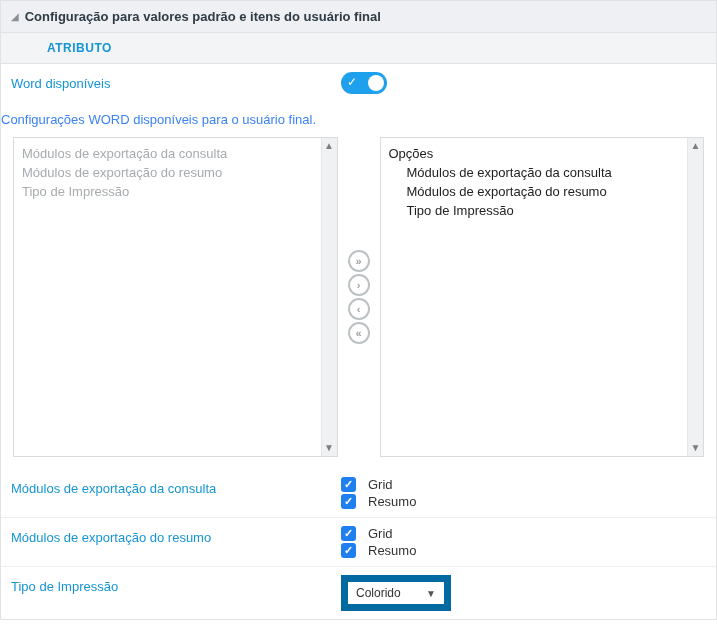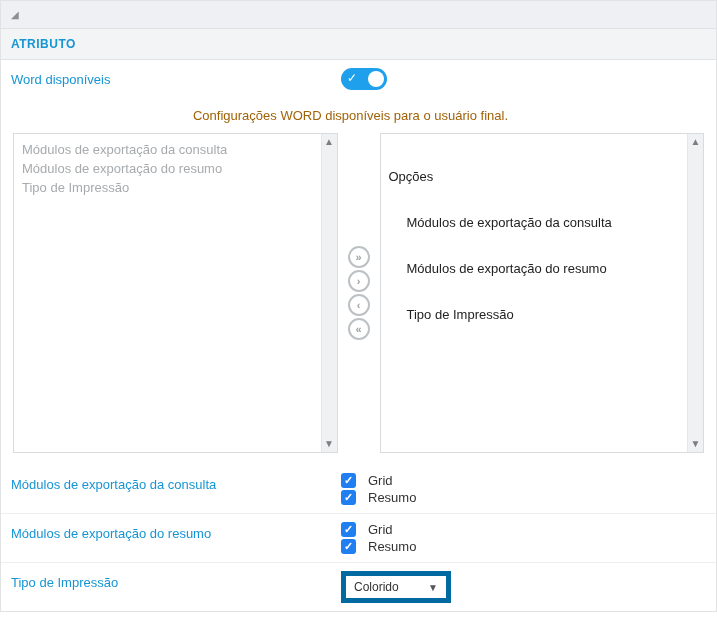--- a/index.html
+++ b/index.html
@@ -2,54 +2,55 @@
 <html><head>
 <meta charset="utf-8">
 <style>
 * { box-sizing: border-box; margin: 0; padding: 0; }
 body { font-family: Arial, Helvetica, sans-serif; font-size: 13px; color: #333; background: #fff; width: 717px; }
 .section-header { background: #eef0f3; border: 1px solid #e0e2e4; border-bottom: none; padding: 8px 10px; display: flex; align-items: center; gap: 6px; }
 .section-header .triangle { color: #8a8f94; font-size: 10px; }
 .section-header .title { font-weight: bold; color: #2f3b45; font-size: 13px; }
 .columns-header { background: #f2f4f6; border: 1px solid #e0e2e4; border-top: 1px solid #e0e2e4; display: flex; }
 .columns-header .col { padding: 8px 10px; color: #1695d4; font-size: 12px; letter-spacing: 0.5px; font-weight: 600; }
-.columns-header .col.attr { width: 340px; }
+.columns-header .col.attr { width: 340px; margin-left: 36px; }
 .body-area { border-left: 1px solid #e0e2e4; border-right: 1px solid #e0e2e4; border-bottom: 1px solid #e0e2e4; }
 .row { display: flex; padding: 8px 10px; align-items: flex-start; }
 .row.sep { border-bottom: 1px solid #eceef0; }
 .row .label { width: 330px; padding-top: 4px; color: #1695d4; font-weight: 500; }
 .row .value { flex: 1; }
 .toggle { width: 46px; height: 22px; border-radius: 11px; background: #1ea0ec; position: relative; display: inline-block; vertical-align: middle; }
 .toggle .check { position:absolute; left:6px; top:3px; color:#fff; font-size:12px; }
 .toggle .knob { position:absolute; right:3px; top:3px; width:16px; height:16px; background:#fff; border-radius:50%; }
-.dual-caption { text-align:center; padding: 10px 16px 10px 0; color:#a16207; }
+.dual-caption { padding: 10px 16px 10px 0; color:#3b82f6; }
 .dual-wrap { display:flex; align-items:stretch; padding: 0 12px 12px 12px; gap:6px; }
 .listbox { flex:1; border:1px solid #d9dcdf; height:320px; position:relative; background:#f9f9f9; }
 .listbox .inner { position:absolute; inset:0; padding:6px 8px; overflow:hidden; background:#fff; margin-right:16px; }
 .listbox .scrollbar { position:absolute; right:0; top:0; bottom:0; width:16px; background:#f0f1f2; border-left:1px solid #e4e6e8; }
 .listbox .scrollbar .arrow { position:absolute; left:0; right:0; height:16px; text-align:center; font-size:10px; color:#7a7f84; line-height:16px; }
 .listbox .scrollbar .arrow.up { top:0; }
 .listbox .scrollbar .arrow.down { bottom:0; }
 .grayitem { color:#a7abae; padding:2px 0; }
-.blackitem { color:#222; padding:2px 0;margin-top:27px; }
+.blackitem { color:#222; padding:2px 0; }
 .indent { padding-left:18px; }
 .transfer-btns { width:30px; display:flex; flex-direction:column; align-items:center; justify-content:center; gap:2px; }
 .tbtn { width:22px; height:22px; border-radius:50%; border:2px solid #bcc1c4; color:#9ba0a4; font-size:11px; display:flex; align-items:center; justify-content:center; background:#fff; font-weight:bold; line-height:1; }
 .check-row { display:flex; align-items:flex-start; gap:6px; }
 .check-col { display:flex; flex-direction:column; gap:2px; }
 .checkbox-item { display:flex; align-items:center; gap:12px; min-width:140px; }
 .cb { width:15px; height:15px; border-radius:3px; background:#1f7ef0; display:inline-flex; align-items:center; justify-content:center; color:#fff; font-size:11px; font-weight:bold; }
-.select { border:5px solid #0369a1; padding:4px 8px; width:110px; display:flex; justify-content:space-between; align-items:center; font-size:12px; background:#fff; }
+.select { border:7px solid #0369a1; padding:4px 8px; width:110px; display:flex; justify-content:space-between; align-items:center; font-size:12px; background:#fff; }
 .select .caret { font-size:10px; color:#555; }
 </style>
 </head>
 <body>
 
 <div class="section-header">
   <span class="triangle">◢</span>
+  <span class="title">Configuração para valores padrão e itens do usuário final</span>
 </div>
 
 <div class="columns-header">
   <div class="col attr">ATRIBUTO</div>
 </div>
 
 <div class="body-area">
 
   <div class="row">
     <div class="label">Word disponíveis</div>

